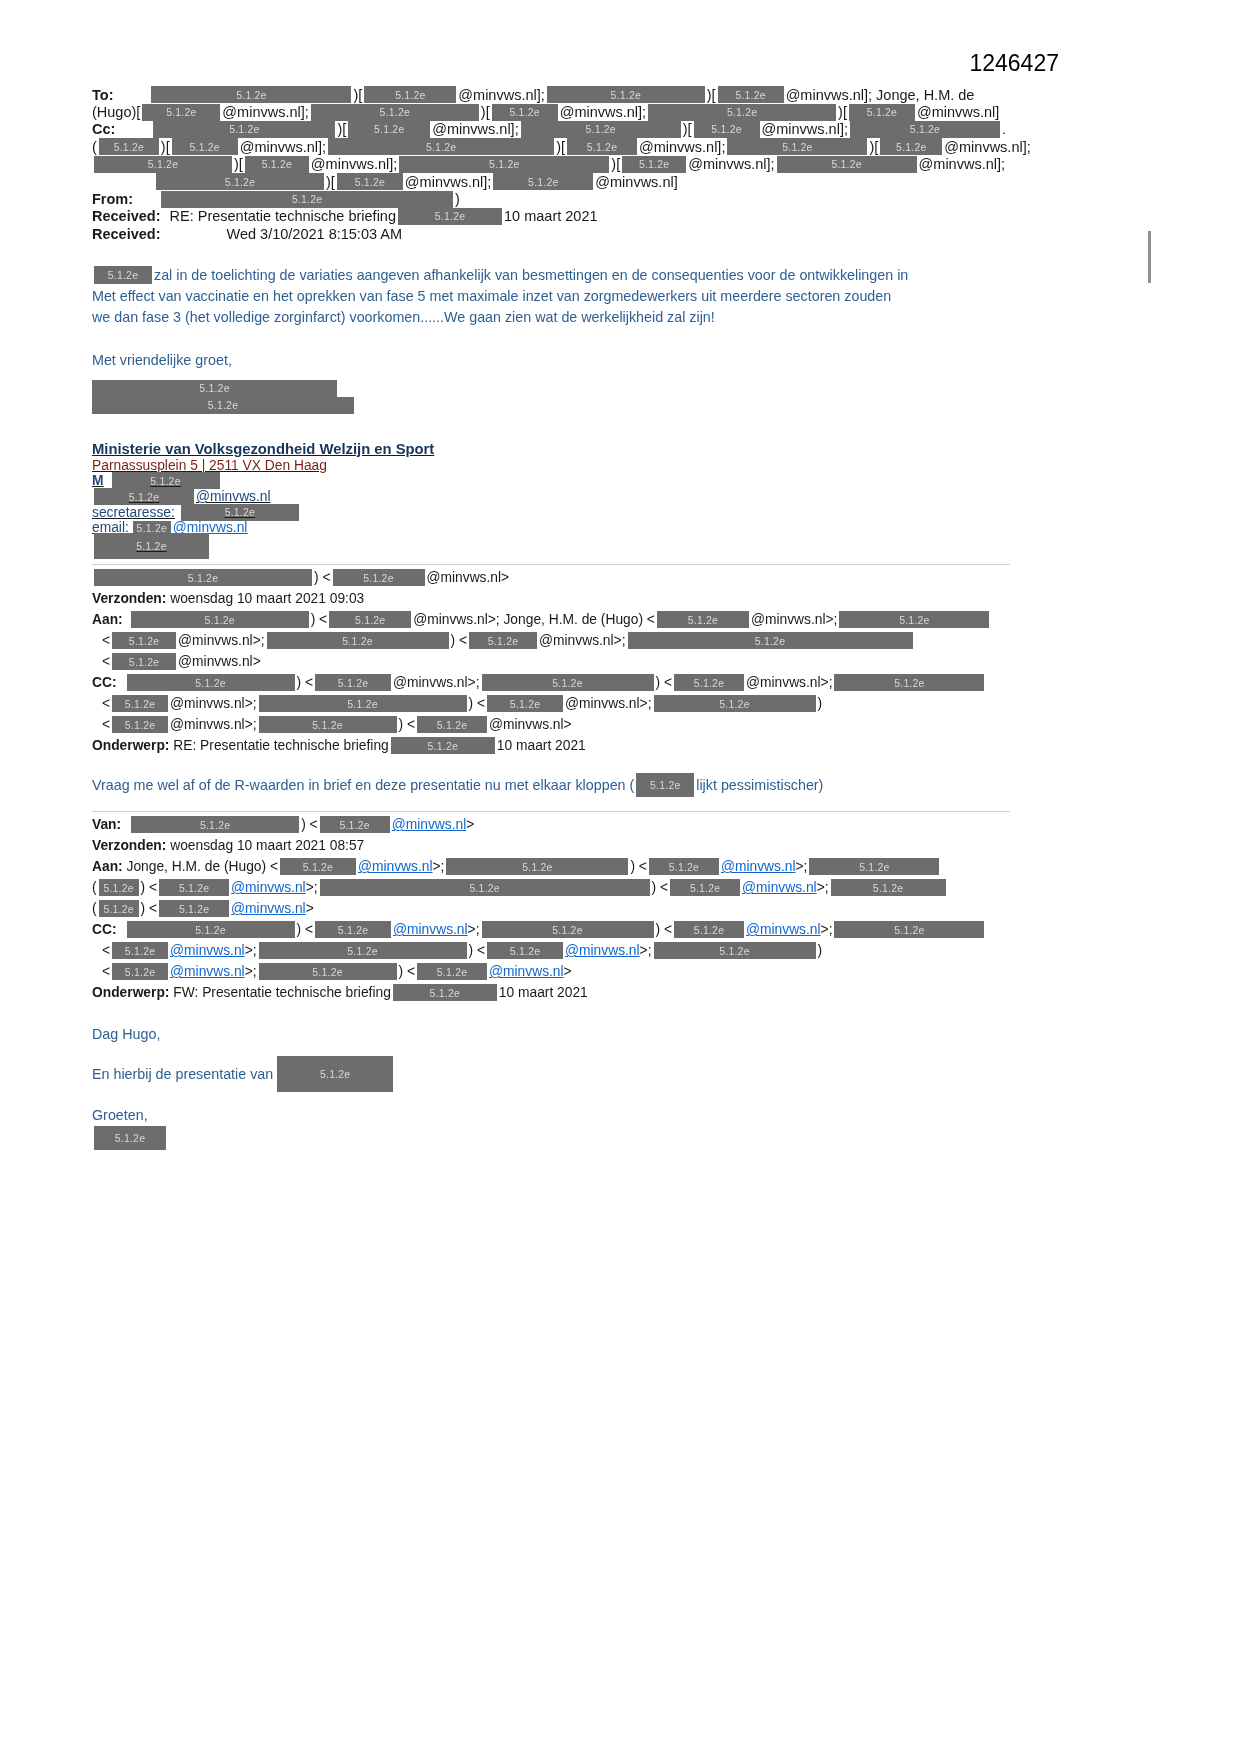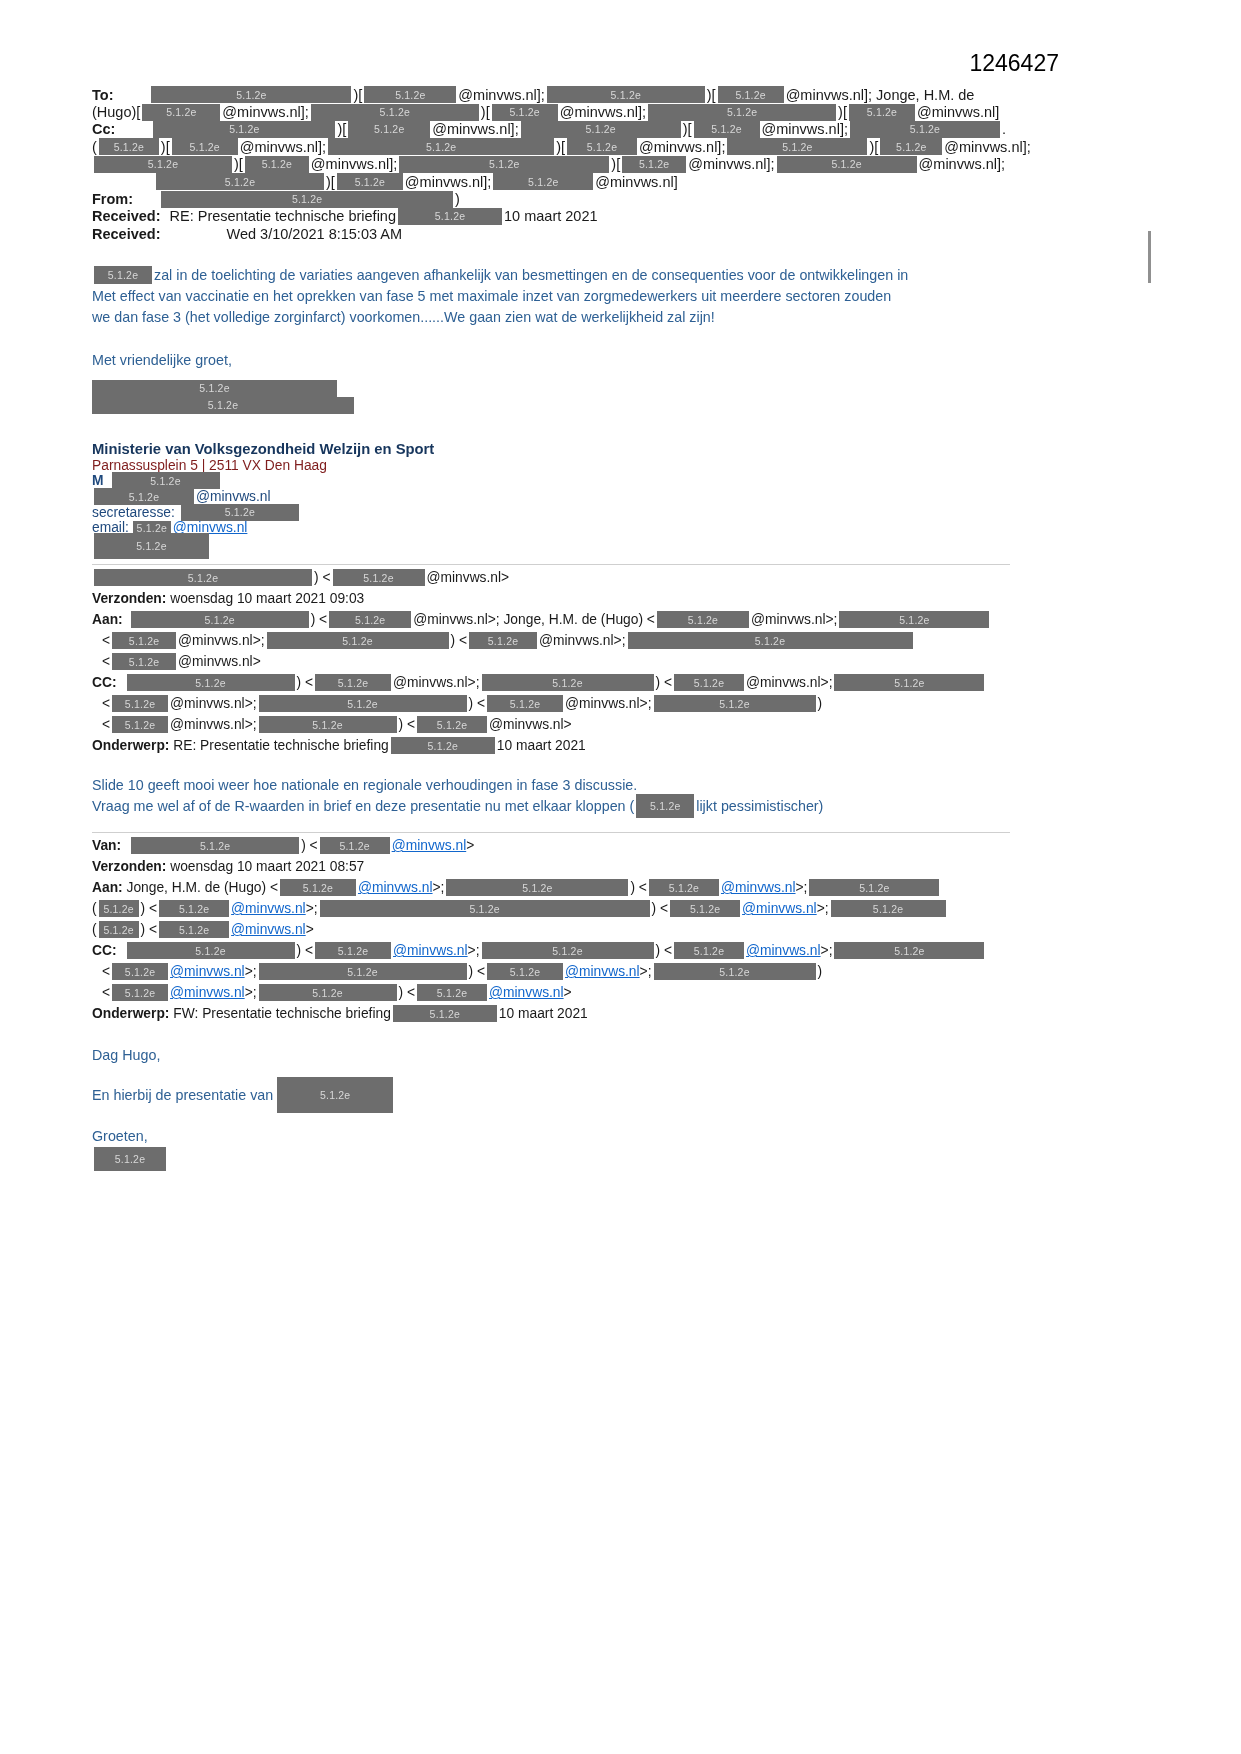--- a/index.html
+++ b/index.html
@@ -21,21 +21,21 @@
   .hdr .tline{height:17.4px;font-size:14.5px;}
   .rows .tline{height:17.4px;font-size:14.5px;}
 
   .bluebody{color:#2e6094;}
   .bluebody .tline,.bluebody .txt{font-size:14.3px;height:21px;display:flex;align-items:center;white-space:pre;}
 
   .para1{margin-top:22px;}
   .greet{margin-top:22px;}
   .sigbox{margin-top:9px;}
   .sigbox .rbox{display:flex;margin:0;}
-  .sig{margin-top:27px;}
+  .sig{margin-top:27px;text-decoration:underline;}
   .sig-title{font-weight:bold;color:#17365d;font-size:14.8px;height:17px;white-space:pre;}
   .sig .tline{color:#1f497d;font-size:13.8px;height:15.6px;}
   .sig .txt{color:#7f1d1d;font-size:13.8px;height:15.6px;white-space:pre;}
   .sig-tail{margin-top:3px;}
 
   .hr{border-top:1px solid #cfcfcf;width:918px;margin-top:10px;}
   .hr2{border-top:1px solid #cfcfcf;width:918px;margin-top:16px;}
 
   .qhdr{margin-top:2px;}
   .qhdr .tline{height:21px;font-size:13.8px;}
@@ -104,21 +104,20 @@
       <div class="tline"><span class="frag b">Aan:</span><span class="sp" style="width: 6px;"></span><span class="rbox" style="width: 178px;">5.1.2e</span><span class="frag">) &lt;</span><span class="rbox" style="width: 82px;">5.1.2e</span><span class="frag">@minvws.nl&gt;; Jonge, H.M. de (Hugo) &lt;</span><span class="rbox" style="width: 92px;">5.1.2e</span><span class="frag">@minvws.nl&gt;;</span><span class="rbox" style="width: 150px;">5.1.2e</span></div>
       <div class="tline"><span class="sp" style="width: 10px;"></span><span class="frag">&lt;</span><span class="rbox" style="width: 64px;">5.1.2e</span><span class="frag">@minvws.nl&gt;;</span><span class="rbox" style="width: 182px;">5.1.2e</span><span class="frag">) &lt;</span><span class="rbox" style="width: 68px;">5.1.2e</span><span class="frag">@minvws.nl&gt;;</span><span class="rbox" style="width: 285px;">5.1.2e</span></div>
       <div class="tline"><span class="sp" style="width: 10px;"></span><span class="frag">&lt;</span><span class="rbox" style="width: 64px;">5.1.2e</span><span class="frag">@minvws.nl&gt;</span></div>
       <div class="tline"><span class="frag b">CC:</span><span class="sp" style="width: 8px;"></span><span class="rbox" style="width: 168px;">5.1.2e</span><span class="frag">) &lt;</span><span class="rbox" style="width: 76px;">5.1.2e</span><span class="frag">@minvws.nl&gt;;</span><span class="rbox" style="width: 172px;">5.1.2e</span><span class="frag">) &lt;</span><span class="rbox" style="width: 70px;">5.1.2e</span><span class="frag">@minvws.nl&gt;;</span><span class="rbox" style="width: 150px;">5.1.2e</span></div>
       <div class="tline"><span class="sp" style="width: 10px;"></span><span class="frag">&lt;</span><span class="rbox" style="width: 56px;">5.1.2e</span><span class="frag">@minvws.nl&gt;;</span><span class="rbox" style="width: 208px;">5.1.2e</span><span class="frag">) &lt;</span><span class="rbox" style="width: 76px;">5.1.2e</span><span class="frag">@minvws.nl&gt;;</span><span class="rbox" style="width: 162px;">5.1.2e</span><span class="frag">)</span></div>
       <div class="tline"><span class="sp" style="width: 10px;"></span><span class="frag">&lt;</span><span class="rbox" style="width: 56px;">5.1.2e</span><span class="frag">@minvws.nl&gt;;</span><span class="rbox" style="width: 138px;">5.1.2e</span><span class="frag">) &lt;</span><span class="rbox" style="width: 70px;">5.1.2e</span><span class="frag">@minvws.nl&gt;</span></div>
       <div class="tline"><span class="frag b">Onderwerp:</span><span class="frag"> RE: Presentatie technische briefing</span><span class="rbox" style="width: 104px;">5.1.2e</span><span class="frag">10 maart 2021</span></div>
     </div>
 
     <div class="bluebody para2">
-      <div class="txt">Slide 10 geeft mooi weer hoe nationale en regionale verhoudingen in fase 3 discussie.</div>
       <div class="tline"><span class="frag">Vraag me wel af of de R-waarden in brief en deze presentatie nu met elkaar kloppen (</span><span class="rbox" style="width: 58px; height: 24px;">5.1.2e</span><span class="frag">lijkt pessimistischer)</span></div>
     </div>
 
     <div class="hr2"></div>
 
     <div class="qhdr">
       <div class="tline"><span class="frag b">Van:</span><span class="sp" style="width: 8px;"></span><span class="rbox" style="width: 168px;">5.1.2e</span><span class="frag">) &lt;</span><span class="rbox" style="width: 70px;">5.1.2e</span><span class="frag lnk">@minvws.nl</span><span class="frag">&gt;</span></div>
       <div class="tline"><span class="frag b">Verzonden:</span><span class="frag"> woensdag 10 maart 2021 08:57</span></div>
       <div class="tline"><span class="frag b">Aan:</span><span class="frag"> Jonge, H.M. de (Hugo) &lt;</span><span class="rbox" style="width: 76px;">5.1.2e</span><span class="frag lnk">@minvws.nl</span><span class="frag">&gt;;</span><span class="rbox" style="width: 182px;">5.1.2e</span><span class="frag">) &lt;</span><span class="rbox" style="width: 70px;">5.1.2e</span><span class="frag lnk">@minvws.nl</span><span class="frag">&gt;;</span><span class="rbox" style="width: 130px;">5.1.2e</span></div>
       <div class="tline"><span class="frag">(</span><span class="rbox" style="width: 40px;">5.1.2e</span><span class="frag">) &lt;</span><span class="rbox" style="width: 70px;">5.1.2e</span><span class="frag lnk">@minvws.nl</span><span class="frag">&gt;;</span><span class="rbox" style="width: 330px;">5.1.2e</span><span class="frag">) &lt;</span><span class="rbox" style="width: 70px;">5.1.2e</span><span class="frag lnk">@minvws.nl</span><span class="frag">&gt;;</span><span class="rbox" style="width: 115px;">5.1.2e</span></div>

